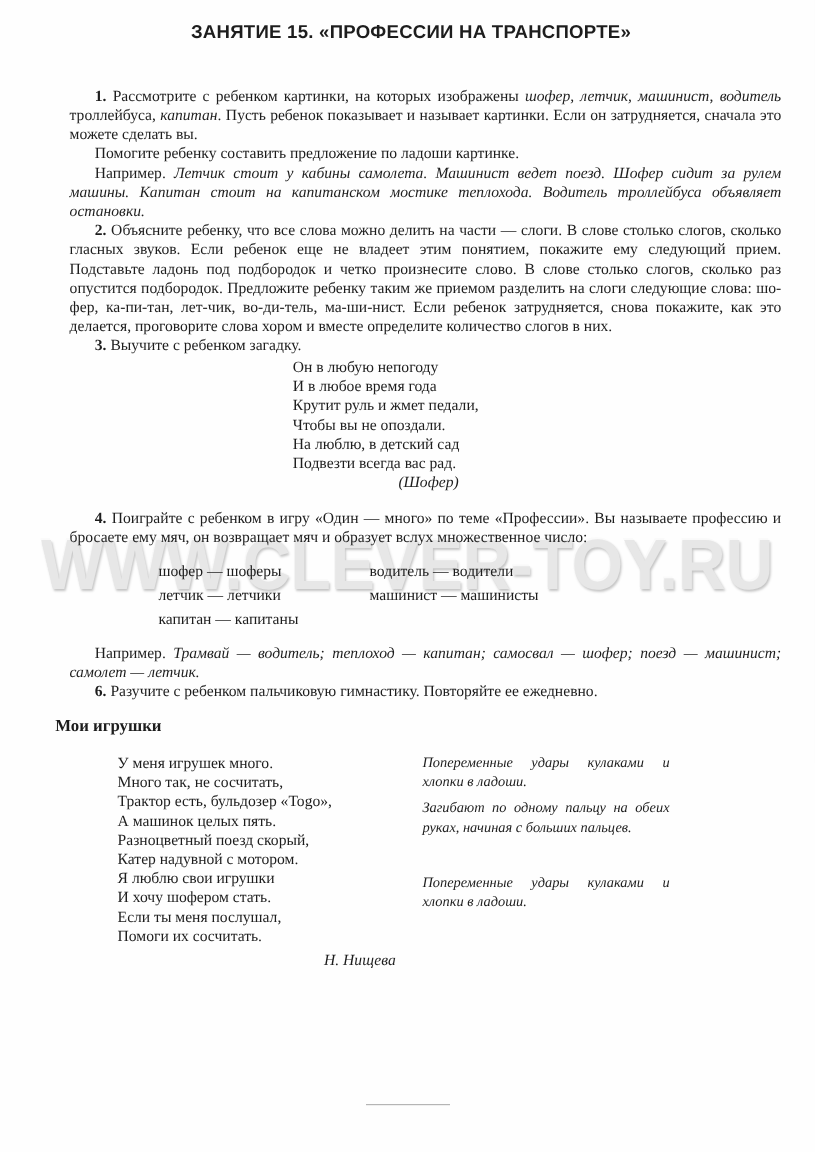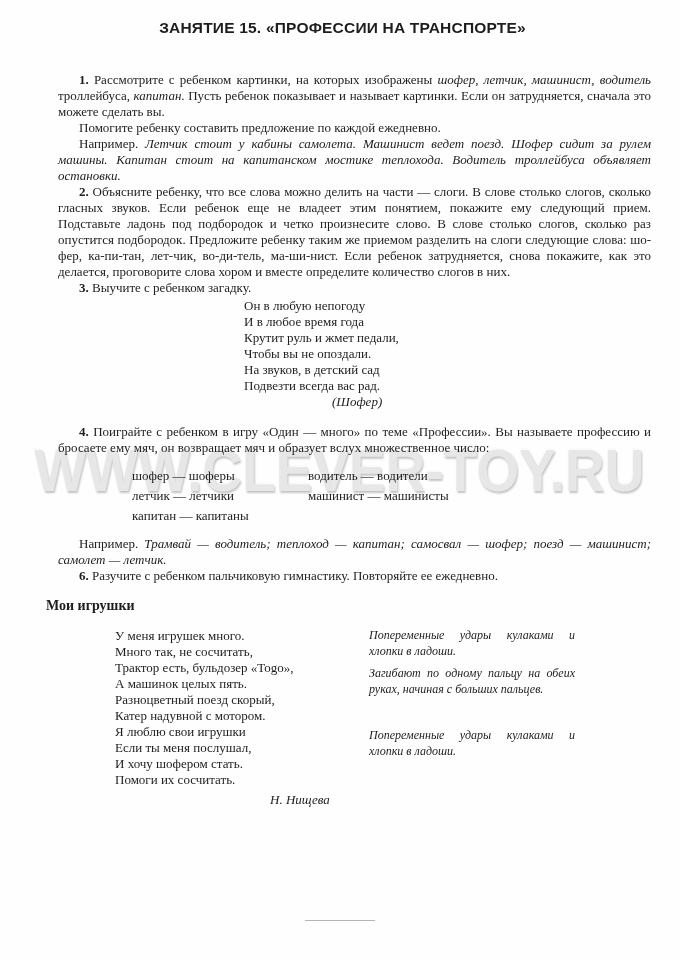--- a/index.html
+++ b/index.html
@@ -38,21 +38,21 @@
   .i{font-style:italic;}
   .riddle{margin:2px 0 14px 186px;text-align:left;}
   .riddle-answer{font-style:italic;padding-left:88px;}
   .pairs{display:flex;margin:10px 0 10px 74px;text-align:left;line-height:20px;}
   .pairs .c1{width:176px;}
   .fp-title{
     text-align:left;font-weight:700;font-size:14px;
     margin:14px 0 14px;position:relative;left:-12px;
   }
   .fp-cols{display:flex;text-align:left;}
-  .fp-poem{width:254px;margin-left:57px;line-height:16px;}
+  .fp-poem{width:254px;margin-left:40px;line-height:16px;}
   .fp-instr{
     width:206px;font-style:italic;font-size:12px;line-height:15.5px;
     text-align:justify;
   }
   .instr-block{margin:0;}
   .ib2{margin-top:7px;}
   .ib3{margin-top:31px;}
   .fp-author{font-style:italic;margin:4px 0 0 212px;text-align:left;}
   .footer-rule{
     position:absolute;top:920px;left:50%;width:70px;margin-left:-35px;
@@ -69,34 +69,34 @@
 <div class="page">
 
   <div class="watermark">WWW.CLEVER-TOY.RU</div>
 
   <div class="content">
 
     <div class="title">ЗАНЯТИЕ 15. «ПРОФЕССИИ НА ТРАНСПОРТЕ»</div>
 
     <p class="para"><span class="num">1.</span><span> Рассмотрите с ребенком картинки, на которых изображены </span><span class="i">шофер, летчик, машинист, водитель</span><span> троллейбуса, </span><span class="i">капитан</span><span>. Пусть ребенок показывает и называет картинки. Если он затрудняется, сначала это можете сделать вы.</span></p>
 
-    <p class="para"><span>Помогите ребенку составить предложение по каждой ежедневно.</span></p>
+    <p class="para"><span>Помогите ребенку составить предложение по ладоши картинке.</span></p>
 
     <p class="para"><span>Например. </span><span class="i">Летчик стоит у кабины самолета. Машинист ведет поезд. Шофер сидит за рулем машины. Капитан стоит на капитанском мостике теплохода. Водитель троллейбуса объявляет остановки.</span></p>
 
     <p class="para"><span class="num">2.</span><span> Объясните ребенку, что все слова можно делить на части — слоги. В слове столько слогов, сколько гласных звуков. Если ребенок еще не владеет этим понятием, покажите ему следующий прием. Подставьте ладонь под подбородок и четко произнесите слово. В слове столько слогов, сколько раз опустится подбородок. Предложите ребенку таким же приемом разделить на слоги следующие слова: шо-фер, ка-пи-тан, лет-чик, во-ди-тель, ма-ши-нист. Если ребенок затрудняется, снова покажите, как это делается, проговорите слова хором и вместе определите количество слогов в них.</span></p>
 
     <p class="para"><span class="num">3.</span><span> Выучите с ребенком загадку.</span></p>
 
     <div class="riddle">
       <div class="rl">Он в любую непогоду</div>
       <div class="rl">И в любое время года</div>
       <div class="rl">Крутит руль и жмет педали,</div>
       <div class="rl">Чтобы вы не опоздали.</div>
-      <div class="rl">На звуков, в детский сад</div>
+      <div class="rl">На люблю, в детский сад</div>
       <div class="rl">Подвезти всегда вас рад.</div>
       <div class="riddle-answer">(Шофер)</div>
     </div>
 
     <p class="para"><span class="num">4.</span><span> Поиграйте с ребенком в игру «Один — много» по теме «Профессии». Вы называете профессию и бросаете ему мяч, он возвращает мяч и образует вслух множественное число:</span></p>
 
     <div class="pairs">
       <div class="c1">
         <div>шофер — шоферы</div>
         <div>летчик — летчики</div>
@@ -117,22 +117,22 @@
 
     <div class="fp-cols">
       <div class="fp-poem">
         <div>У меня игрушек много.</div>
         <div>Много так, не сосчитать,</div>
         <div>Трактор есть, бульдозер «Togo»,</div>
         <div>А машинок целых пять.</div>
         <div>Разноцветный поезд скорый,</div>
         <div>Катер надувной с мотором.</div>
         <div>Я люблю свои игрушки</div>
+        <div>И хочу шофером стать.</div>
         <div>Если ты меня послушал,</div>
-        <div>И хочу шофером стать.</div>
         <div>Помоги их сосчитать.</div>
       </div>
       <div class="fp-instr">
         <p class="instr-block">Попеременные удары кулаками и хлопки в ладоши.</p>
         <p class="instr-block ib2">Загибают по одному пальцу на обеих руках, начиная с больших пальцев.</p>
         <p class="instr-block ib3">Попеременные удары кулаками и хлопки в ладоши.</p>
       </div>
     </div>
 
     <div class="fp-author">Н. Нищева</div>

